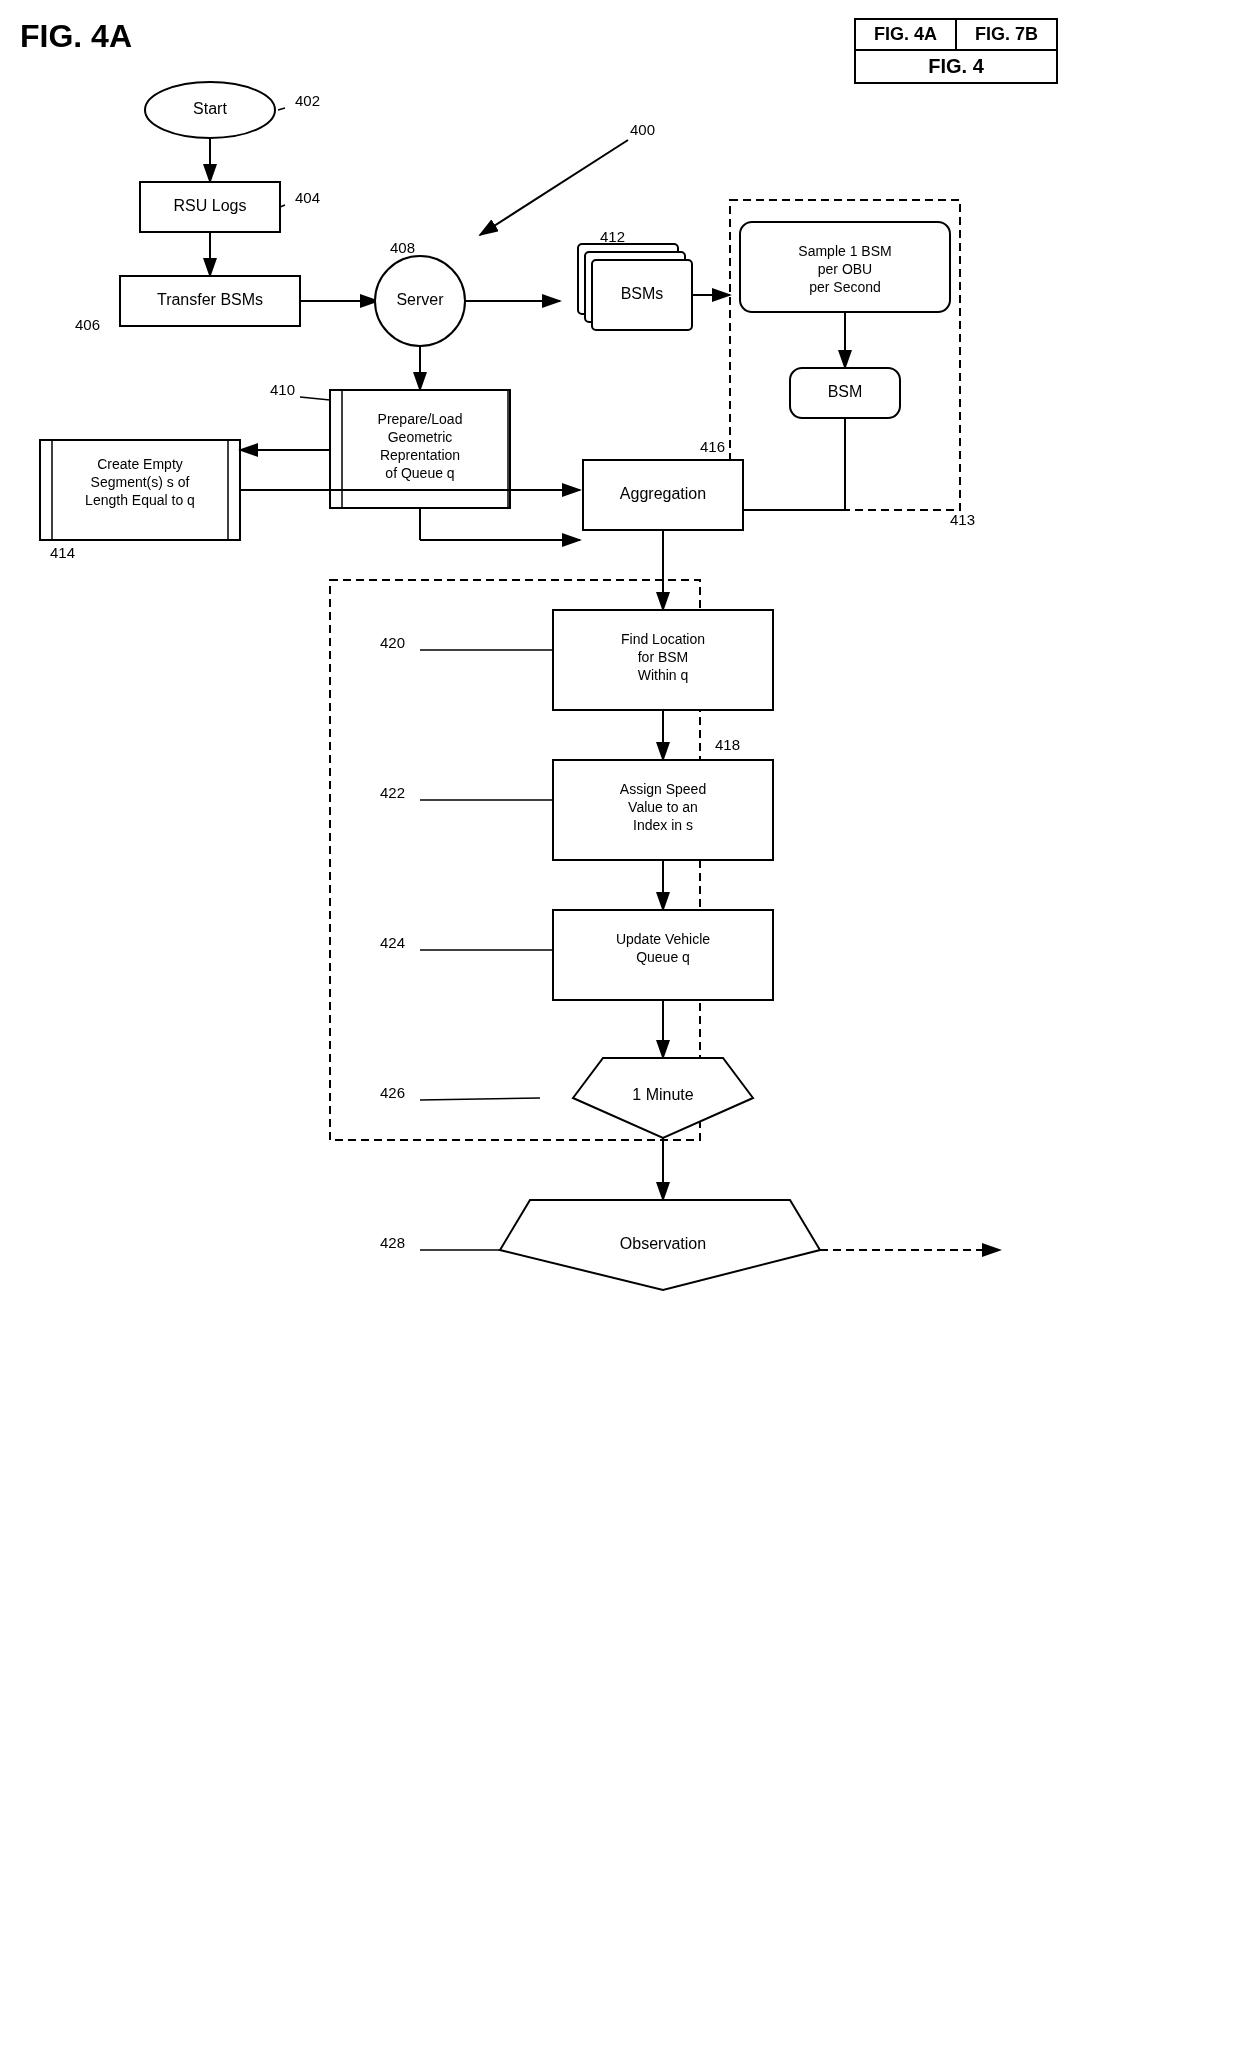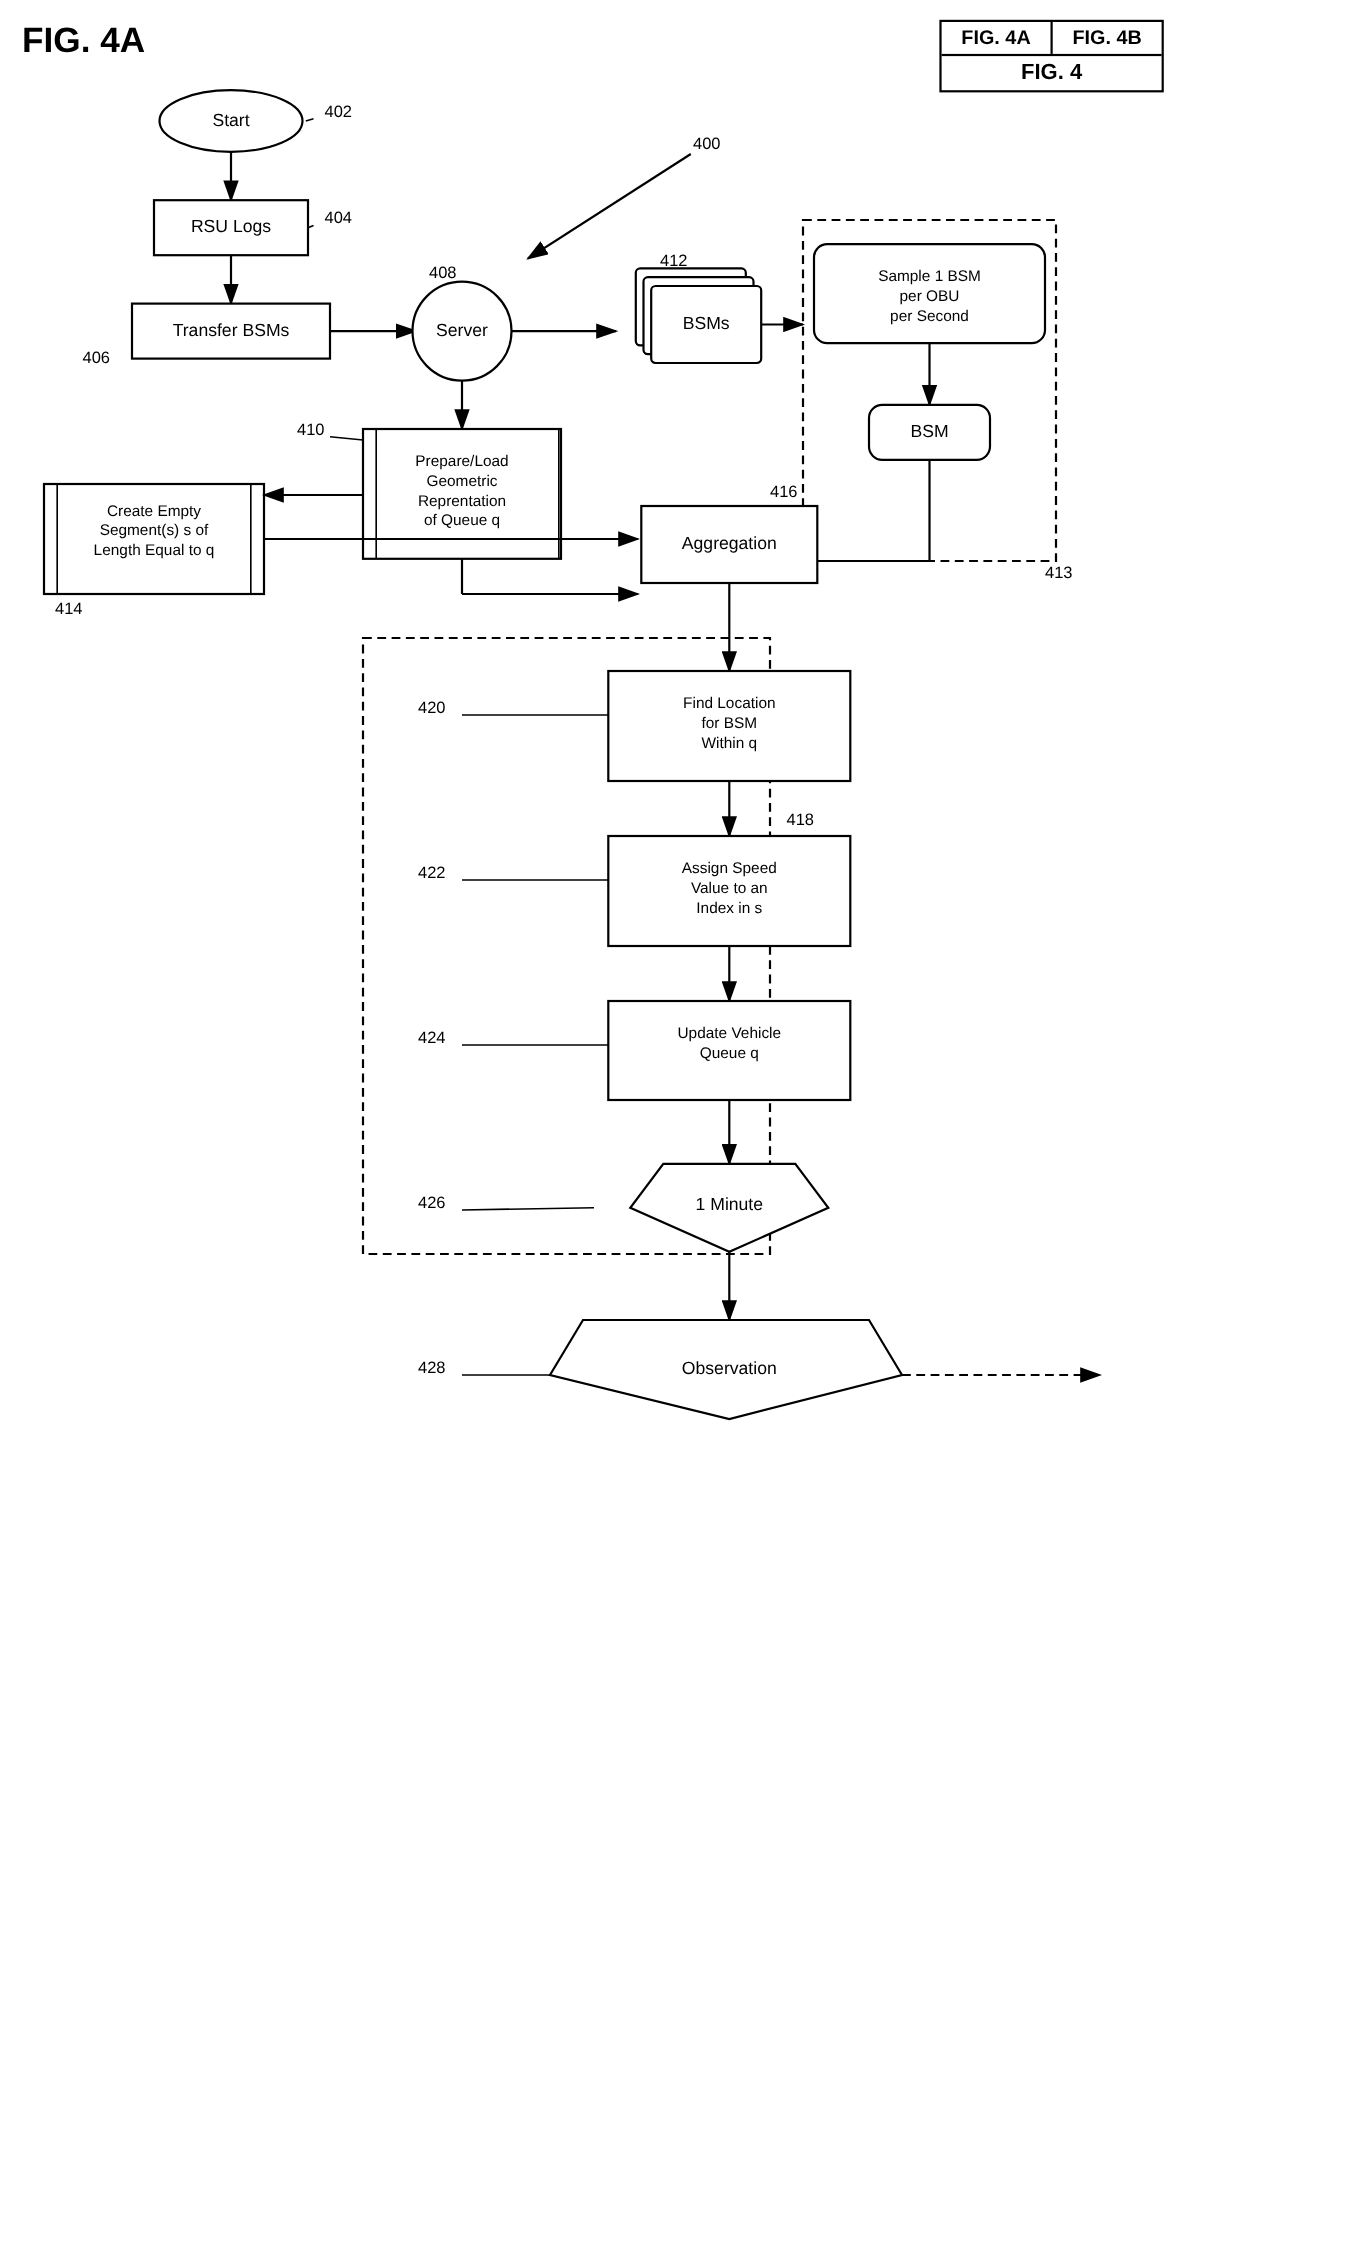--- a/index.html
+++ b/index.html
@@ -119,21 +119,21 @@
 </head>
 <body>
 
 <div class="page">
 
   <div class="fig-label-top-left">FIG. 4A</div>
 
   <div class="fig-reference-box">
     <div class="fig-reference-row">
       <span class="fig-reference-cell">FIG. 4A</span>
-      <span class="fig-reference-cell">FIG. 4B</span>
+      <span class="fig-reference-cell">FIG. 7B</span>
     </div>
     <div class="fig-reference-main">FIG. 4</div>
   </div>
 
   <svg class="diagram-svg" viewBox="0 0 1240 2055">
     <defs>
       <marker id="arrowhead" markerWidth="10" markerHeight="7" refX="9" refY="3.5" orient="auto">
         <polygon points="0 0, 10 3.5, 0 7" fill="#000"></polygon>
       </marker>
     </defs>

